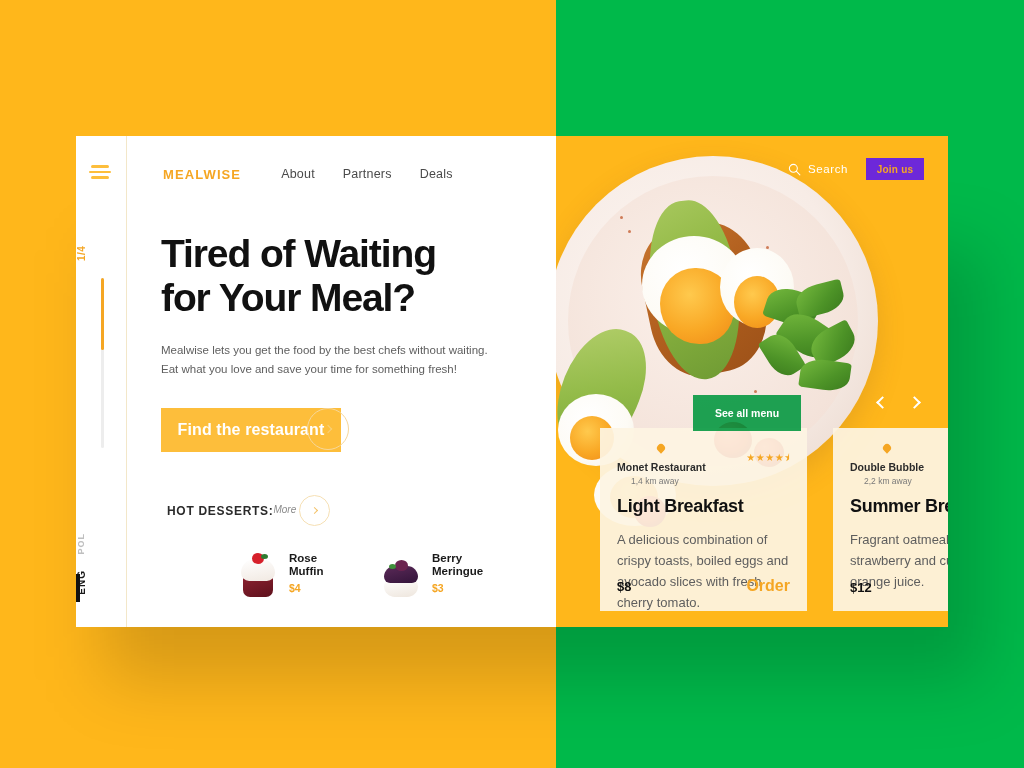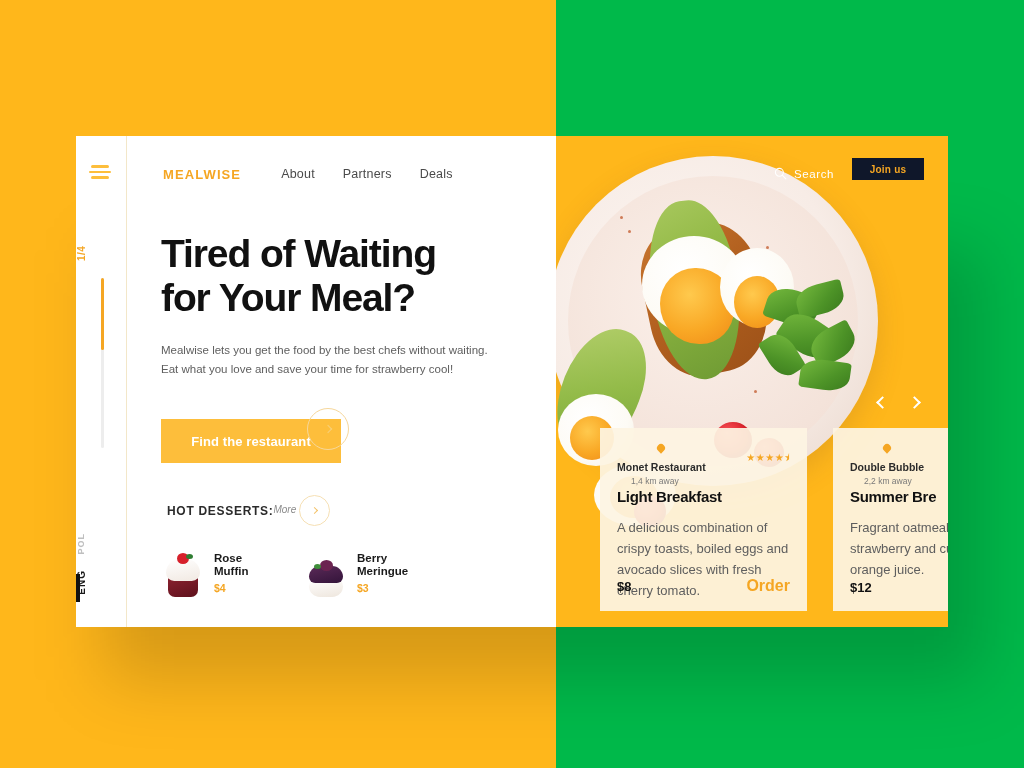--- a/index.html
+++ b/index.html
@@ -101,24 +101,24 @@
     font-size: 39px; line-height: 1.12; font-weight: 700;
     color: #111; letter-spacing: -1.1px;
   }
   .subtext {
     margin-top: 22px;
     font-size: 11.5px; line-height: 1.65; color: #5E5E5E;
   }
 
   .cta-wrap { position: relative; margin-top: 28px; height: 44px; width: 200px; }
   .cta-btn {
-    position: absolute; left: 0; top: 12px;
+    position: absolute; left: 0; top: 1px;
     width: 180px; height: 44px;
     background: #FDBE3B; border: none;
-    color: #fff; font-size: 13px; font-weight: 700;
+    color: #fff; font-size: 16px; font-weight: 700;
     font-family: inherit; letter-spacing: .1px; cursor: pointer;
   }
   .cta-circle {
     position: absolute; left: 146px; top: 1px;
     width: 42px; height: 42px; border-radius: 50%;
     border: 1px solid #F6D79B; background: transparent;
     display: flex; align-items: center; justify-content: center;
     cursor: pointer;
   }
   .chev { width: 6px; height: 6px; border-right: 1.6px solid #F5A623; border-top: 1.6px solid #F5A623; transform: rotate(45deg); }
@@ -136,21 +136,21 @@
     font-size: 10px; color: #8A8A8A; font-style: italic;
   }
   .more-circle {
     position: absolute; left: 26px; top: 0;
     width: 31px; height: 31px; border-radius: 50%;
     border: 1px solid #F6E0B4;
     display: flex; align-items: center; justify-content: center;
   }
   .more-circle .chev { width: 5px; height: 5px; border-color: #F3C268; }
 
-  .dessert-list { margin-top: 22px; display: flex; gap: 0; }
+  .dessert-list { margin-top: 22px; display: flex; gap: 0; justify-content: flex-end; }
   .dessert { display: flex; align-items: center; width: 143px; gap: 9px; cursor: pointer; }
   .dessert-art { width: 44px; height: 48px; position: relative; flex: 0 0 44px; }
   .dessert-info { line-height: 1.2; }
   .dessert-name { font-size: 11.5px; font-weight: 700; color: #1A1A1A; }
   .dessert-price { font-size: 10.5px; font-weight: 700; color: #F5A623; margin-top: 3px; }
 
   
   .cup-base { position: absolute; left: 7px; bottom: 0; width: 30px; height: 22px; border-radius: 2px 2px 7px 7px; }
   .cup-top  { position: absolute; left: 5px; bottom: 16px; width: 34px; height: 22px; border-radius: 17px 17px 10px 10px; }
   .cup-cherry { position: absolute; left: 16px; bottom: 33px; width: 12px; height: 11px; border-radius: 50%; background: #D6202B; }
@@ -218,26 +218,26 @@
     box-shadow: inset -2px -3px 6px rgba(0,0,0,0.2);
   }
   .t1 { left: 146px; top: 246px; width: 38px; height: 36px; }
   .t2 { left: 186px; top: 262px; width: 30px; height: 29px; }
   .t3 { left: 66px; top: 320px; width: 32px; height: 31px; }
   .crumb { position: absolute; width: 3px; height: 3px; border-radius: 50%; background: #c0572a; opacity: .75; }
 
   
   .hero-head {
     position: absolute; right: 24px; top: 22px;
-    display: flex; align-items: flex-end; gap: 18px; z-index: 6;
+    display: flex; align-items: center; gap: 18px; z-index: 6;
   }
   .search-box { display: flex; align-items: center; gap: 7px; cursor: pointer; }
   .search-label { font-size: 11.5px; color: #fff; letter-spacing: .6px; }
   .joinus {
-    width: 72px; height: 22px; background: #0f172a; border: none;
+    width: 58px; height: 22px; background: #6d28d9; border: none;
     color: #F5A623; font-size: 10px; font-weight: 700;
     font-family: inherit; letter-spacing: .2px; cursor: pointer;
   }
 
   
   .arrows {
     position: absolute; right: 26px; top: 258px;
     display: flex; gap: 16px; z-index: 6;
   }
   .arrow { width: 16px; height: 16px; cursor: pointer; position: relative; }
@@ -272,21 +272,21 @@
     width: 8px; height: 11px; position: relative;
   }
   .pin::before {
     content:''; position: absolute; left: 0; top: 0;
     width: 8px; height: 8px; border-radius: 50% 50% 50% 0;
     transform: rotate(-45deg); background: #F5A623;
   }
   .place-name { font-size: 10.5px; font-weight: 600; color: #2B2B2B; }
   .stars { font-size: 10px; color: #F5A623; letter-spacing: .5px; white-space: nowrap; }
   .distance { font-size: 8.5px; color: #7A7A7A; margin-top: 3px; margin-left: 14px; }
-  .card-title { font-size: 15px; font-weight: 700; color: #111; margin-top: 2px; letter-spacing: -.3px; white-space: nowrap; }
+  .card-title { font-size: 18px; font-weight: 700; color: #111; margin-top: 10px; letter-spacing: -.3px; white-space: nowrap; }
   .card-desc { font-size: 13px; line-height: 1.62; color: #5E5E5E; margin-top: 12px; }
   .card-foot {
     position: absolute; left: 17px; right: 17px; bottom: 16px;
     display: flex; align-items: center; justify-content: space-between;
   }
   .card-price { font-size: 13px; font-weight: 700; color: #111; }
   .card-order { font-size: 16px; font-weight: 700; color: #F5A623; cursor: pointer; }
 </style>
 </head>
 <body>
@@ -324,21 +324,21 @@
       <div class="nav-link">Deals</div>
     </div>
 
     <h1 class="headline">
       <span>Tired of Waiting</span><br>
       <span>for Your Meal?</span>
     </h1>
 
     <p class="subtext">
       <span>Mealwise lets you get the food by the best chefs without waiting.</span><br>
-      <span>Eat what you love and save your time for strawberry cool!</span>
+      <span>Eat what you love and save your time for something fresh!</span>
     </p>
 
     <div class="cta-wrap">
       <button class="cta-btn">Find the restaurant</button>
       <div class="cta-circle">
         <span class="chev"></span>
       </div>
     </div>
 
     <div class="desserts-head">
@@ -431,20 +431,21 @@
         <span class="search-label">Search</span>
       </div>
       <button class="joinus">Join us</button>
     </div>
 
     <div class="arrows">
       <div class="arrow prev"></div>
       <div class="arrow next"></div>
     </div>
 
+    <button class="see-menu">See all menu</button>
 
     <div class="cards">
 
       <div class="card">
         <div class="card-meta">
           <span class="place">
             <span class="pin"></span>
             <span class="place-name">Monet Restaurant</span>
           </span>
           <span class="stars">★★★★⯨</span>

